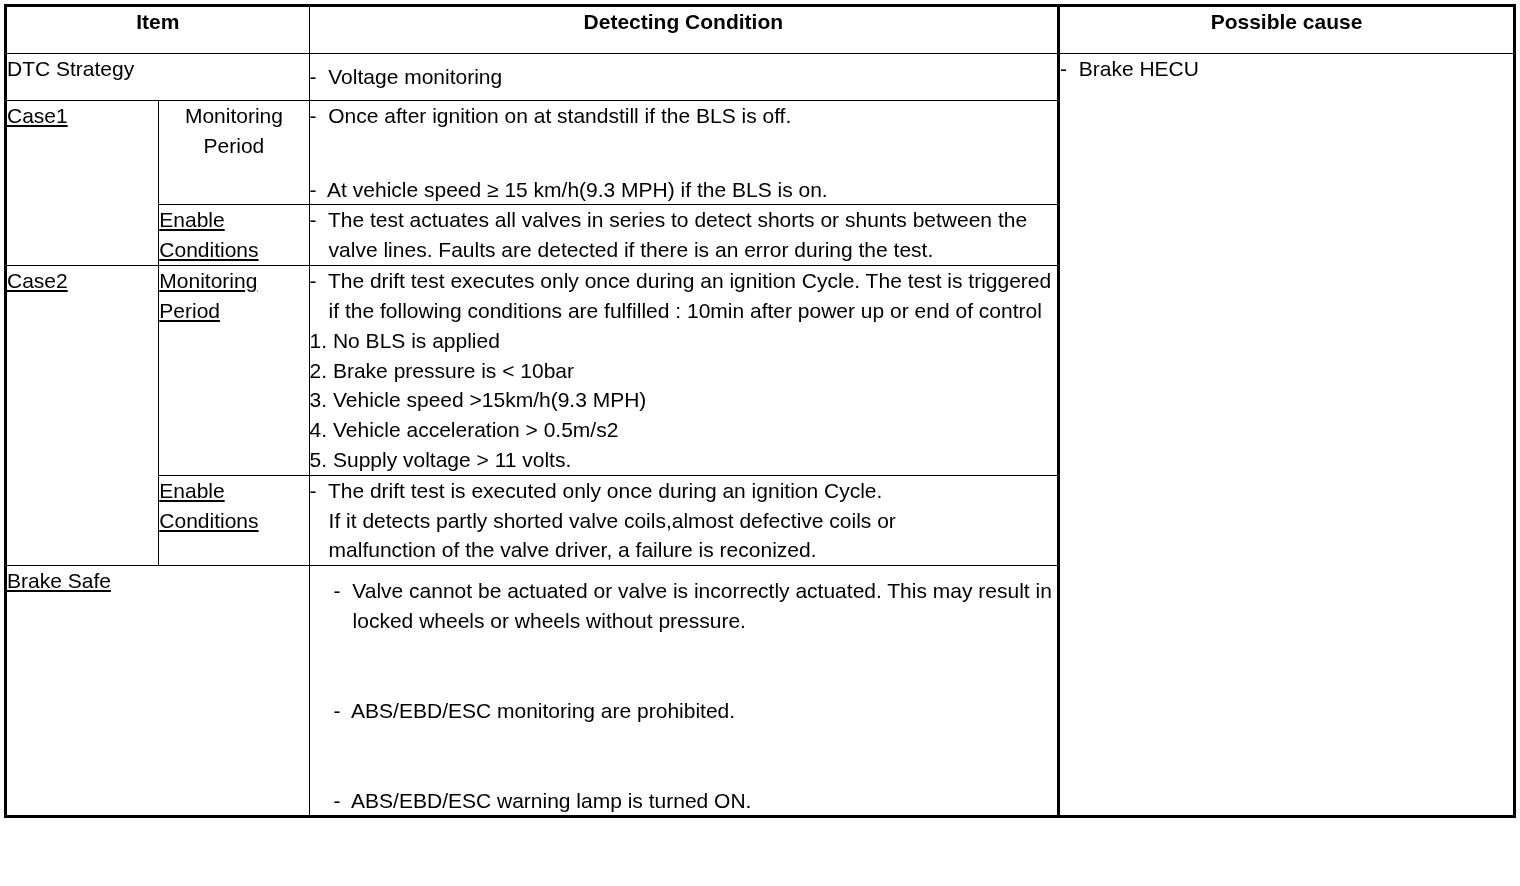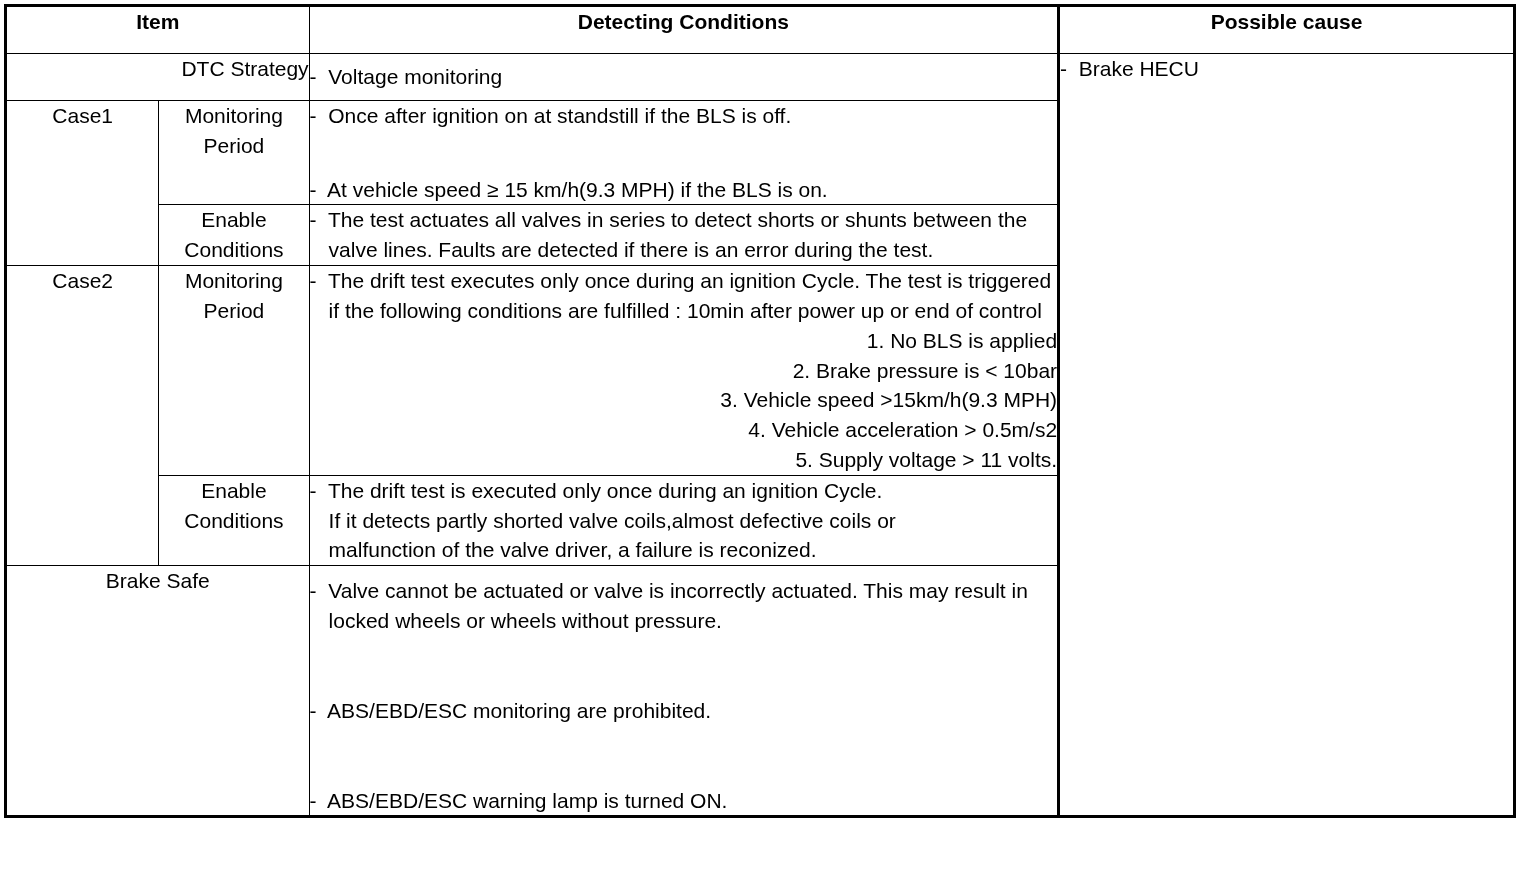--- a/index.html
+++ b/index.html
@@ -53,34 +53,34 @@
     text-align: center;
     font-weight: bold;
     font-size: 22.5px;
     height: 46px;
     vertical-align: middle;
     padding: 2px 0 4px 0;
   }
 
   
   .lbl {
-    text-align: center;
     vertical-align: middle;
     font-size: 21.5px;
     line-height: 1.3;
+    text-decoration: underline;
   }
   .lbl-top {
     text-align: center;
     vertical-align: top;
     padding-top: 22px;
     font-size: 21.5px;
     line-height: 1.3;
   }
   .lbl-dtc {
-    text-align: right;
+    text-align: left;
     vertical-align: middle;
     font-size: 21.5px;
     height: 45px;
   }
 
   
   .cond {
     padding: 9px 10px 8px 13px;
   }
   .cause {
@@ -96,41 +96,40 @@
     white-space: pre-wrap;
   }
   .gap-md { height: 44px; }
   .gap-lg { height: 60px; }
 
   .numlist {
     display: block;
     padding-left: 0;
     text-indent: 0;
     white-space: pre-wrap;
-    text-align: right;
   }
 </style>
 </head>
 <body>
 
 <div class="sheet">
 
   <table class="dtc">
     <colgroup>
       <col class="col-item-a">
       <col class="col-item-b">
       <col class="col-cond">
       <col class="col-cause">
     </colgroup>
 
     <tbody>
 
       <tr>
         <td class="hdr" colspan="2">Item</td>
-        <td class="hdr">Detecting Conditions</td>
+        <td class="hdr">Detecting Condition</td>
         <td class="hdr cause-sep">Possible cause</td>
       </tr>
 
       <tr>
         <td class="lbl-dtc" colspan="2">DTC Strategy</td>
         <td class="cond" style="padding-top:8px;padding-bottom:8px;margin-left:24px;">
           <span class="bul">-  Voltage monitoring</span>
         </td>
         <td class="cause cause-sep" rowspan="6">
           <span class="bul">-  Brake HECU</span>
@@ -175,21 +174,21 @@
 Conditions</td>
         <td class="cond">
           <span class="bul">-  The drift test is executed only once during an ignition Cycle.
 If it detects partly shorted valve coils,almost defective coils or
 malfunction of the valve driver, a failure is reconized.</span>
         </td>
       </tr>
 
       <tr>
         <td class="lbl" colspan="2">Brake Safe</td>
-        <td class="cond" style="padding-top:10px;">
+        <td class="cond" style="padding-top:10px;padding-left:24px;">
           <span class="bul">-  Valve cannot be actuated or valve is incorrectly actuated. This may result in locked wheels or wheels without pressure.</span>
           <div class="gap-lg"></div>
           <span class="bul">-  ABS/EBD/ESC monitoring are prohibited.</span>
           <div class="gap-lg"></div>
           <span class="bul">-  ABS/EBD/ESC warning lamp is turned ON.</span>
         </td>
       </tr>
     </tbody>
   </table>
 

